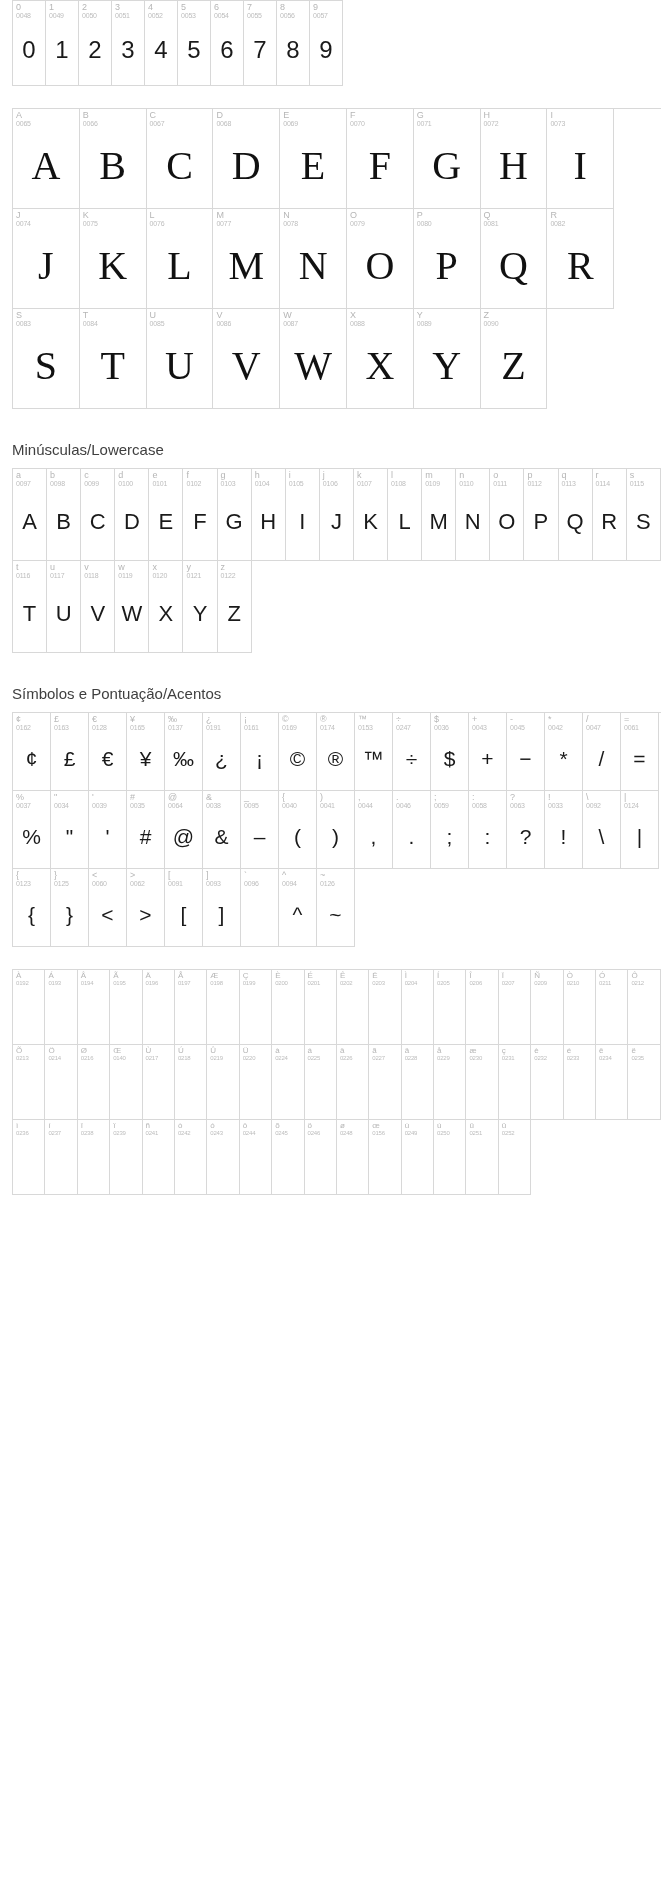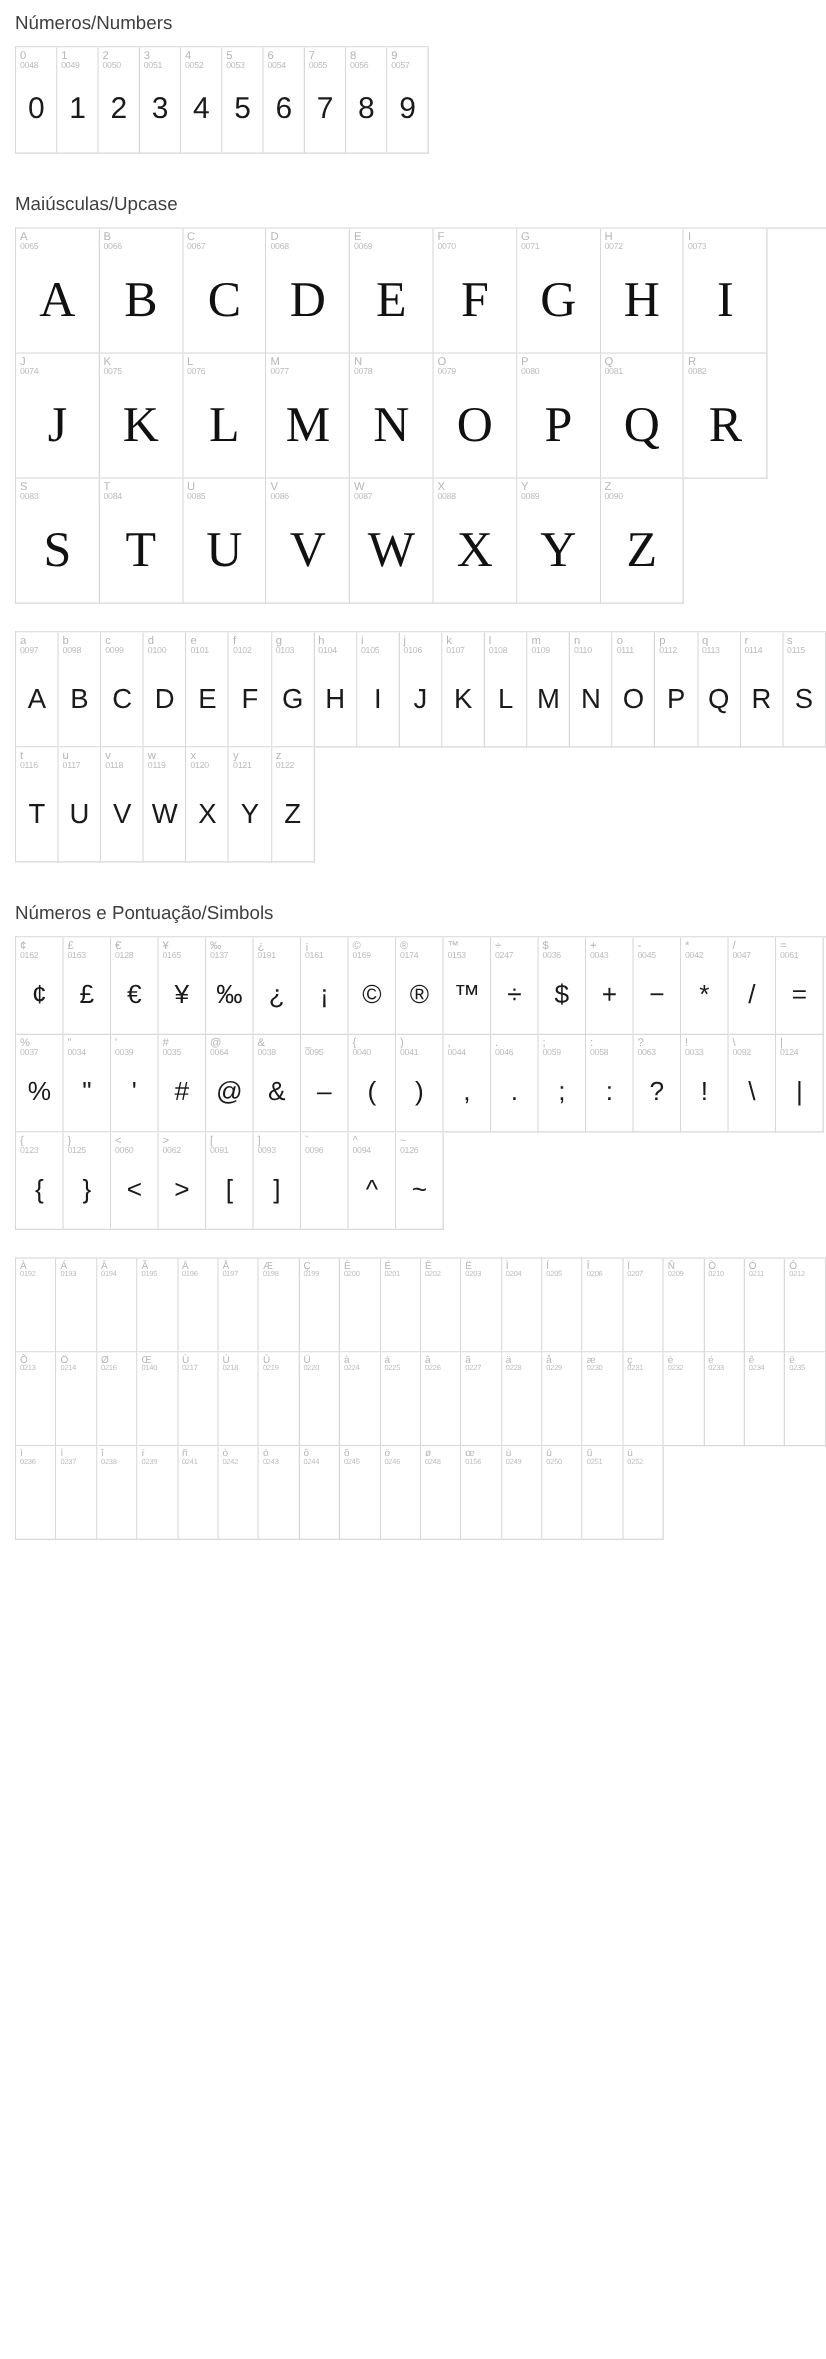--- a/index.html
+++ b/index.html
@@ -93,21 +93,20 @@
   .g-acc .cell .code { font-size: 6px; }
 
   .spacer { height: 14px; }
 </style>
 </head>
 <body>
 
 <div class="page">
   <div id="sections-root">
       <div class="section">
-        <div class="section-title">Números/Numbers</div>
         <div class="grid g-num">
           <div class="cell">
             <div class="meta">
               <span class="ch-label">0</span>
               <span class="code">0048</span>
             </div>
             <div class="glyph">0</div>
           </div>
           <div class="cell">
             <div class="meta">
@@ -169,21 +168,20 @@
             <div class="meta">
               <span class="ch-label">9</span>
               <span class="code">0057</span>
             </div>
             <div class="glyph">9</div>
           </div>
         </div>
         <div class="spacer"></div>
       </div>
       <div class="section">
-        <div class="section-title">Maiúsculas/Upcase</div>
         <div class="grid g-up">
           <div class="cell">
             <div class="meta">
               <span class="ch-label">A</span>
               <span class="code">0065</span>
             </div>
             <div class="glyph">A</div>
           </div>
           <div class="cell">
             <div class="meta">
@@ -357,20 +355,21 @@
             <div class="meta">
               <span class="ch-label">Z</span>
               <span class="code">0090</span>
             </div>
             <div class="glyph">Z</div>
           </div>
         </div>
         <div class="spacer"></div>
       </div>
       <div class="section">
+        <div class="section-title">Minúsculas/Lowercase</div>
         <div class="grid g-low">
           <div class="cell">
             <div class="meta">
               <span class="ch-label">a</span>
               <span class="code">0097</span>
             </div>
             <div class="glyph">A</div>
           </div>
           <div class="cell">
             <div class="meta">
@@ -544,21 +543,21 @@
             <div class="meta">
               <span class="ch-label">z</span>
               <span class="code">0122</span>
             </div>
             <div class="glyph">Z</div>
           </div>
         </div>
         <div class="spacer"></div>
       </div>
       <div class="section">
-        <div class="section-title">Números e Pontuação/Simbols</div>
+        <div class="section-title">Símbolos e Pontuação/Acentos</div>
         <div class="grid g-sym">
           <div class="cell">
             <div class="meta">
               <span class="ch-label">¢</span>
               <span class="code">0162</span>
             </div>
             <div class="glyph">¢</div>
           </div>
           <div class="cell">
             <div class="meta">

